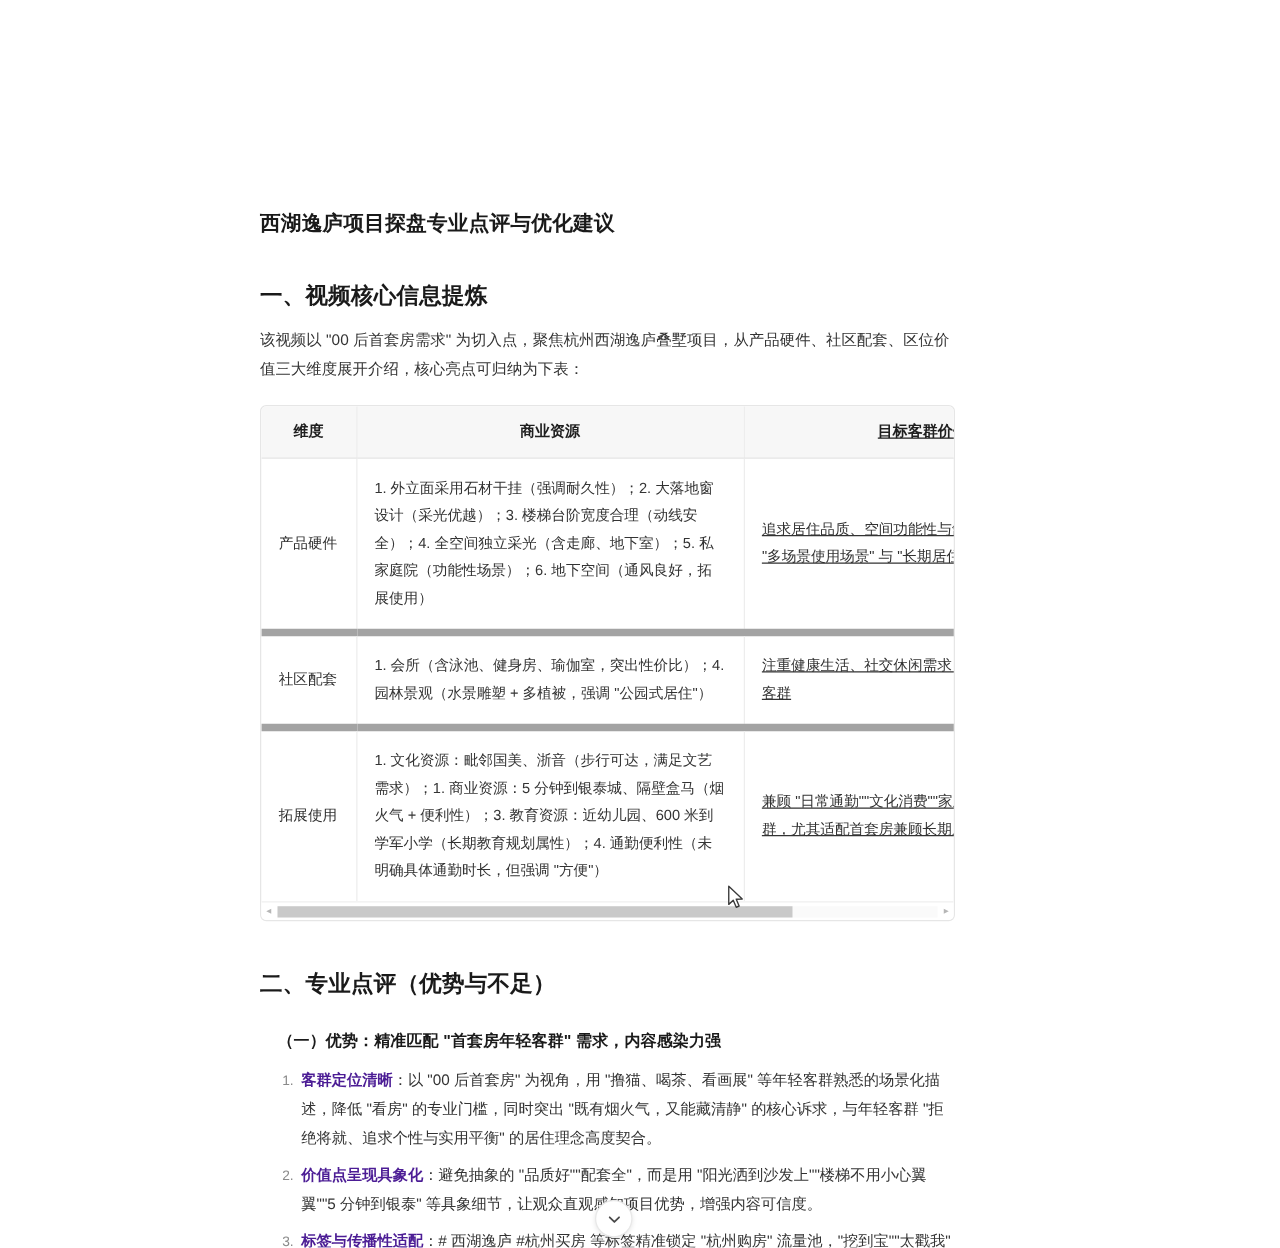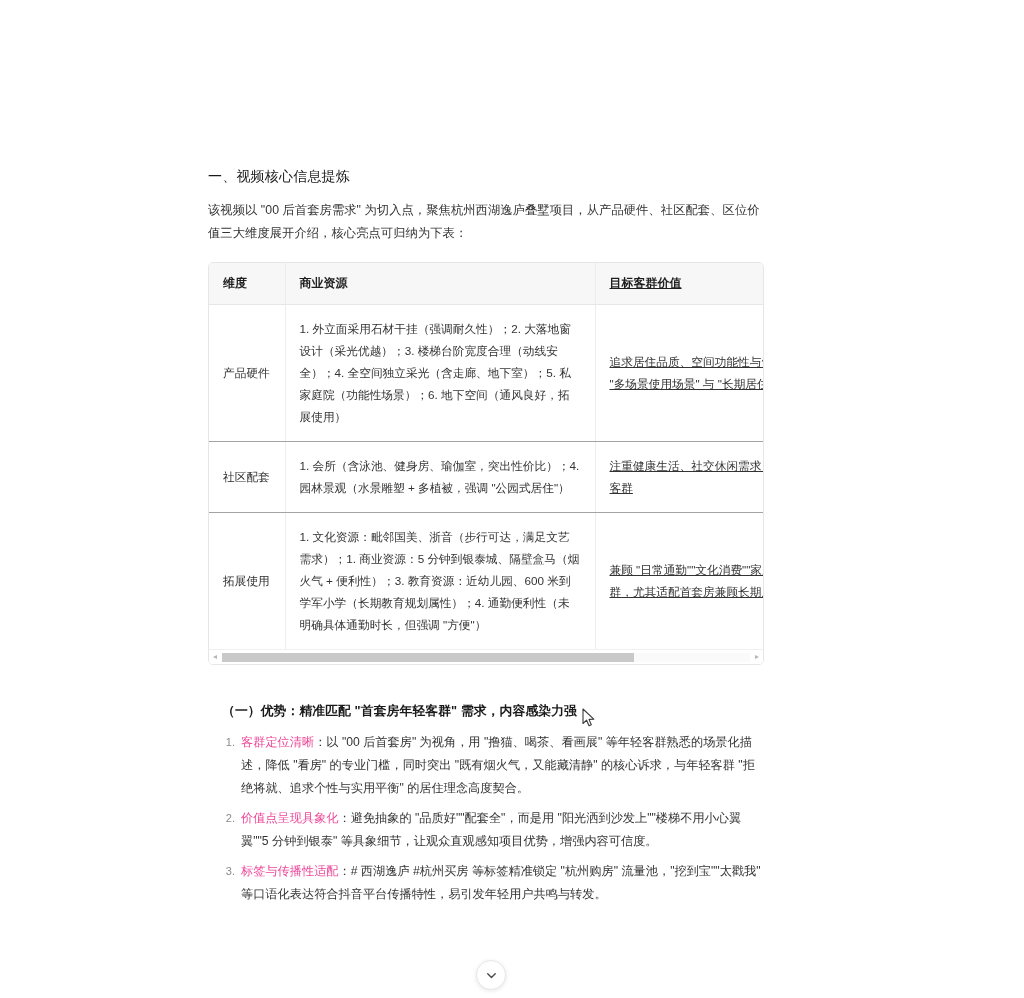--- a/index.html
+++ b/index.html
@@ -48,22 +48,22 @@
     color: #2f2f2f;
   }
   h1.doc-title {
     font-size: 16.5px;
     font-weight: bold;
     color: #1a1a1a;
     margin: 0 0 34px 0;
     letter-spacing: 0.2px;
   }
   h2.sec-title {
-    font-size: 14px;
-    font-weight: normal;
+    font-size: 18px;
+    font-weight: bold;
     color: #1a1a1a;
     margin: 0 0 13px 0;
     letter-spacing: 0.2px;
   }
   p.lead {
     font-size: 12.3px;
     line-height: 23px;
     margin: 0 0 17px 0;
     color: #333;
     letter-spacing: 0.05px;
@@ -87,31 +87,31 @@
     width: 672px;
     table-layout: fixed;
     font-size: 11.7px;
   }
   table.info col.c1 { width: 76px; }
   table.info col.c2 { width: 310px; }
   table.info col.c3 { width: 286px; }
   table.info th {
     background: #f7f7f7;
     font-weight: bold;
-    text-align: left;
+    text-align: center;
     color: #1f1f1f;
     padding: 12px 14px;
     border-bottom: 1px solid #e6e6e6;
     border-right: 1px solid #ededed;
     font-size: 12px;
     white-space: nowrap;
   }
   table.info td {
     padding: 13px 14px;
-    border-bottom: 1px solid #a3a3a3;
+    border-bottom: 6px solid #a3a3a3;
     border-right: 1px solid #ededed;
     vertical-align: middle;
     line-height: 22px;
     color: #333;
   }
   table.info th:last-child, table.info td:last-child { border-right: none; text-decoration: underline; }
   table.info tr:last-child td { border-bottom: none; }
   table.info td.dim { color: #2f2f2f; }
 
   
@@ -166,21 +166,21 @@
     list-style: decimal;
     font-size: 12.2px;
   }
   ol.points > li {
     margin-bottom: 7px;
     line-height: 23px;
     color: #333;
     padding-left: 3px;
   }
   ol.points > li::marker { color: #8a8a8a; font-size: 11px; }
-  ol.points b { color: #ec4899; font-weight: normal; text-align: right; }
+  ol.points b { color: #4c1d95; font-weight: bold; text-align: right; }
 
   
   .scroll-fab {
     position: absolute;
     left: 476px;
     top: 960px;
     width: 30px; height: 30px;
     border-radius: 50%;
     background: #ffffff;
     border: 1px solid #e8e8e8;
@@ -200,20 +200,21 @@
   }
 </style>
 </head>
 <body>
 
 <div class="page">
 
 
   <div class="article">
 
+    <h1 class="doc-title">西湖逸庐项目探盘专业点评与优化建议</h1>
 
     <h2 class="sec-title">一、视频核心信息提炼</h2>
     <p class="lead">该视频以 "00 后首套房需求" 为切入点，聚焦杭州西湖逸庐叠墅项目，从产品硬件、社区配套、区位价值三大维度展开介绍，核心亮点可归纳为下表：</p>
 
     <div class="table-wrap">
       <div class="table-scroll">
         <table class="info">
           <colgroup>
               <col class="c1">
               <col class="c2">
@@ -248,20 +249,21 @@
       <div class="hbar">
         <span class="arrow left"></span>
         <span class="track">
           <span class="thumb"></span>
         </span>
         <span class="arrow right"></span>
       </div>
     </div>
 
     <div class="sec2">
+      <h2 class="sec-title">二、专业点评（优势与不足）</h2>
 
       <h3 class="sub-title">（一）优势：精准匹配 "首套房年轻客群" 需求，内容感染力强</h3>
       <ol class="points">
         <li><b>客群定位清晰</b><span>：以 "00 后首套房" 为视角，用 "撸猫、喝茶、看画展" 等年轻客群熟悉的场景化描述，降低 "看房" 的专业门槛，同时突出 "既有烟火气，又能藏清静" 的核心诉求，与年轻客群 "拒绝将就、追求个性与实用平衡" 的居住理念高度契合。</span></li>
         <li><b>价值点呈现具象化</b><span>：避免抽象的 "品质好""配套全"，而是用 "阳光洒到沙发上""楼梯不用小心翼翼""5 分钟到银泰" 等具象细节，让观众直观感知项目优势，增强内容可信度。</span></li>
         <li><b>标签与传播性适配</b><span>：# 西湖逸庐 #杭州买房 等标签精准锁定 "杭州购房" 流量池，"挖到宝""太戳我" 等口语化表达符合抖音平台传播特性，易引发年轻用户共鸣与转发。</span></li>
       </ol>
 
     </div>
   </div>

